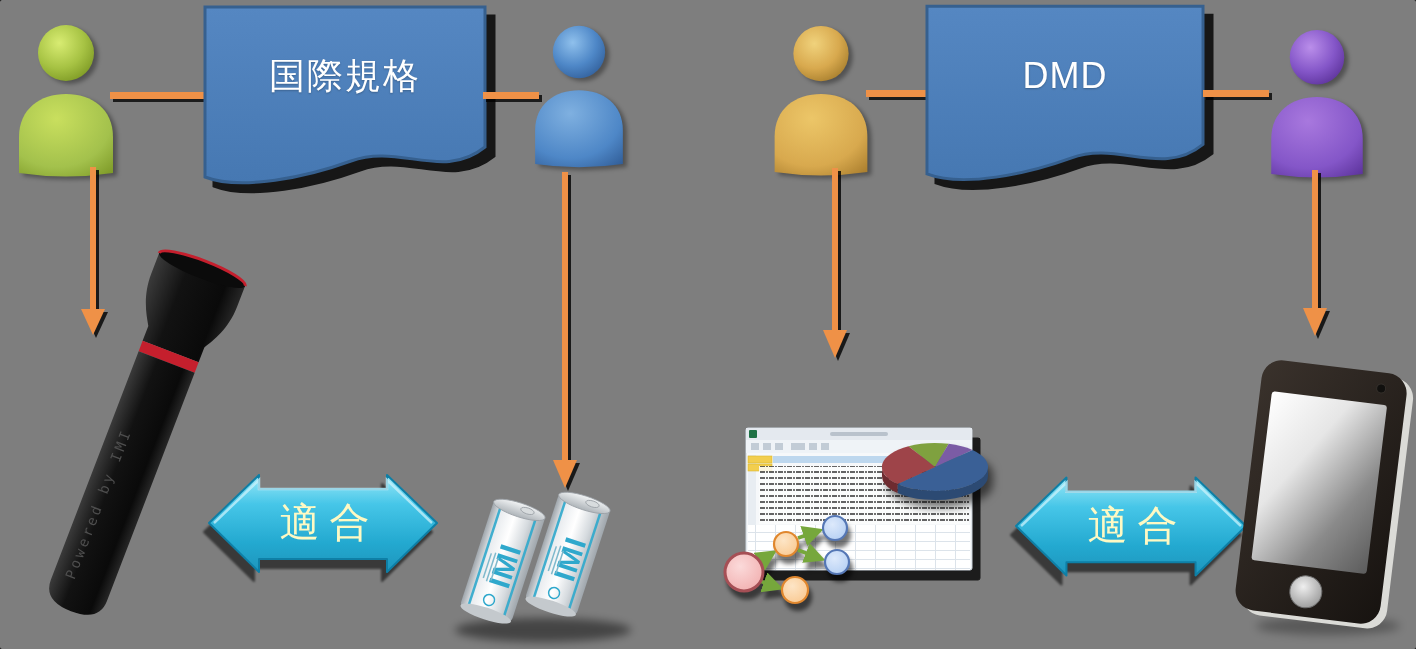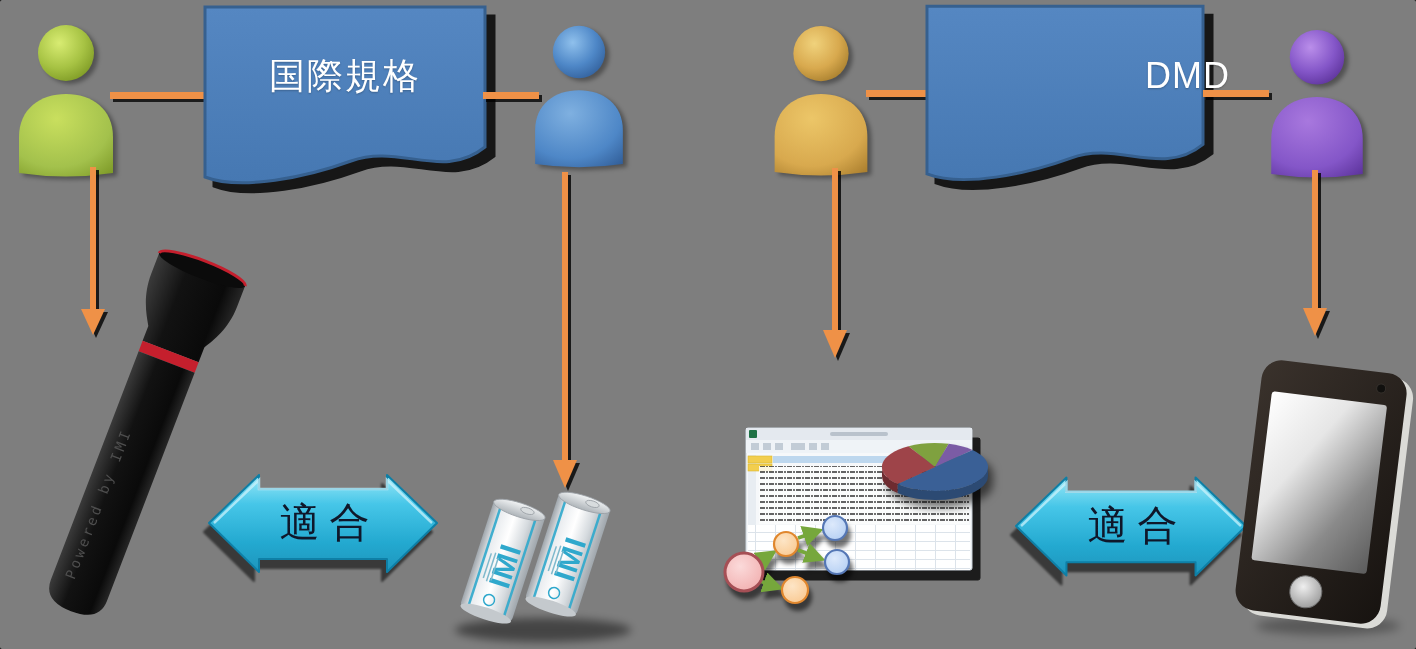--- a/index.html
+++ b/index.html
@@ -16,21 +16,21 @@
   .doc-label{
     position:absolute;color:#fff;text-align:center;
     font-size:36px;letter-spacing:2px;line-height:1;
     text-shadow:0 1px 2px rgba(0,0,0,.25);
   }
   
   .varrow{filter:drop-shadow(3px 3px 0 rgba(0,0,0,.8));}
   
   .conform{filter:drop-shadow(-5px 9px 1px rgba(0,0,0,.55));}
   .conform-label{
-    position:absolute;color:#0f172a;text-align:center;font-size:40px;
+    position:absolute;color:#fef9c3;text-align:center;font-size:40px;
     letter-spacing:10px;line-height:1;text-indent:10px;
   }
   .shadowed-window{filter:drop-shadow(8px 10px 0 rgba(0,0,0,.78));}
   .node-shadow{filter:drop-shadow(3px 7px 2px rgba(0,0,0,.55));}
   .pie-shadow{filter:drop-shadow(5px 8px 4px rgba(0,0,0,.55));}
   .person{filter:drop-shadow(4px 3px 2px rgba(0,0,0,.35));}
 </style>
 </head>
 <body>
 
@@ -226,21 +226,21 @@
   <svg class="person" width="102" height="148" viewBox="0 0 100 150" style="left:770px;top:24px;">
     <circle cx="50" cy="30" r="28" fill="url(#gHeadGold)"></circle>
     <path d="M3,150 L3,114 C3,86 24,71 50,71 C76,71 97,86 97,114 L97,150 Q50,157 3,150 Z" fill="url(#gBodyGold)"></path>
   </svg>
 
   <div class="hline" style="left:866px;top:90px;width:60px;"></div>
 
   <svg class="doc" width="280" height="190" viewBox="0 0 284 190" style="left:925px;top:3px;">
     <path d="M2,2 L282,2 L282,142 C240,176 196,138 148,156 C104,172 38,186 2,172 Z" fill="url(#gDoc)" stroke="#36608F" stroke-width="3"></path>
   </svg>
-  <div class="doc-label" style="left:990px;top:58px;width:240px;letter-spacing:1px;text-align:right;">DMD</div>
+  <div class="doc-label" style="left:945px;top:58px;width:240px;letter-spacing:1px;">DMD</div>
 
   <div class="hline" style="left:1203px;top:90px;width:66px;"></div>
 
   <svg class="person" width="106" height="146" viewBox="0 0 100 150" style="left:1264px;top:28px;">
     <circle cx="50" cy="30" r="28" fill="url(#gHeadPurple)"></circle>
     <path d="M3,150 L3,114 C3,86 24,71 50,71 C76,71 97,86 97,114 L97,150 Q50,157 3,150 Z" fill="url(#gBodyPurple)"></path>
   </svg>
 
   <svg class="varrow" width="30" height="194" viewBox="0 0 30 194" style="left:820px;top:166px;">
     <path d="M15,2 V166" stroke="#EF9147" stroke-width="6" fill="none"></path>

